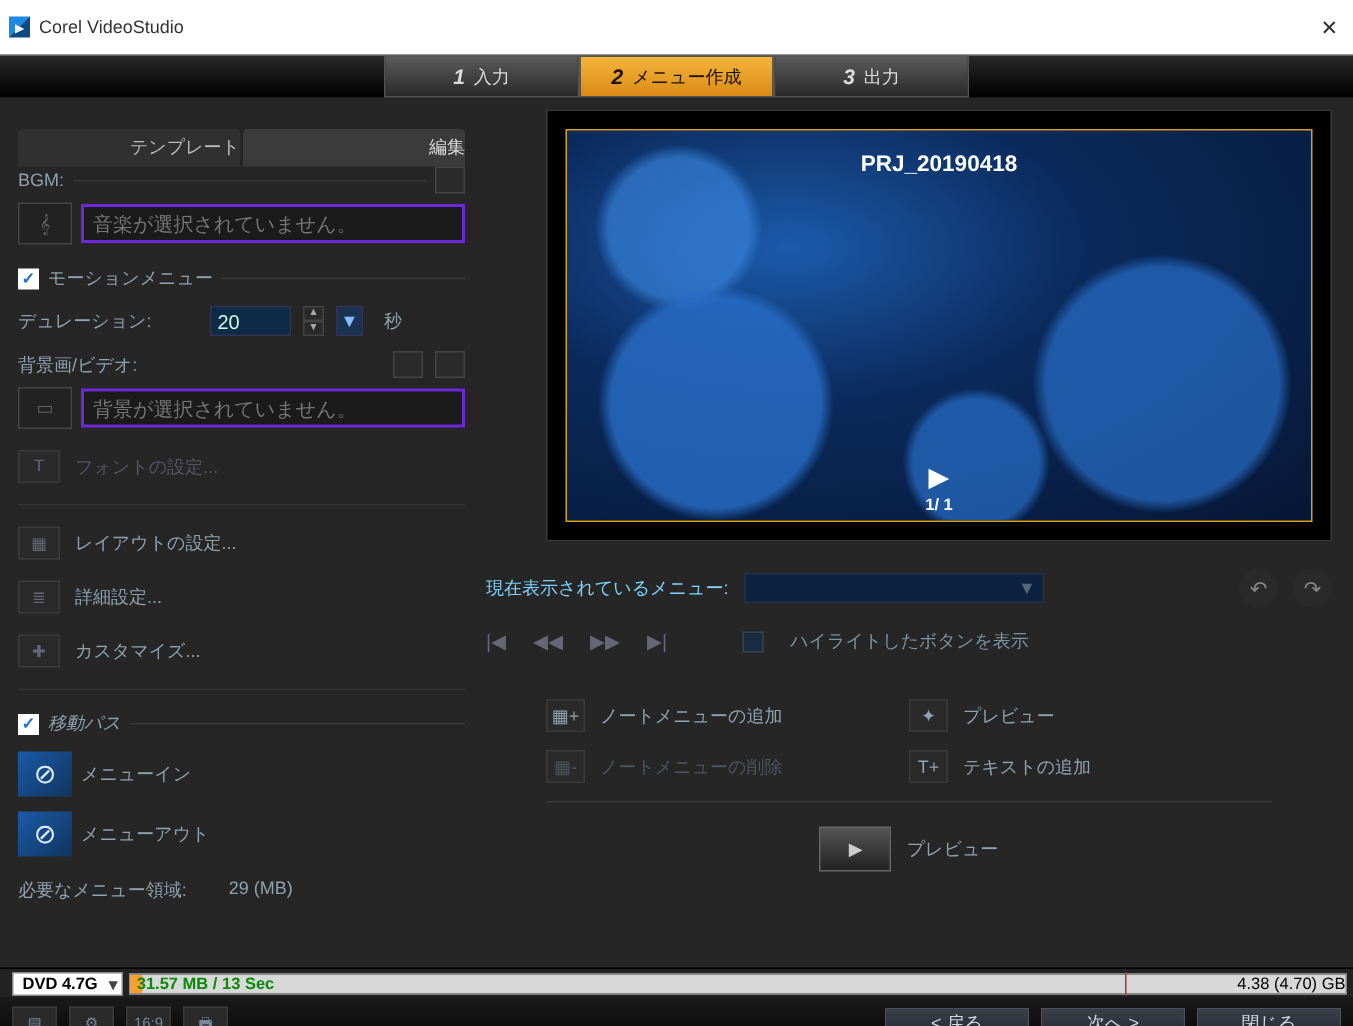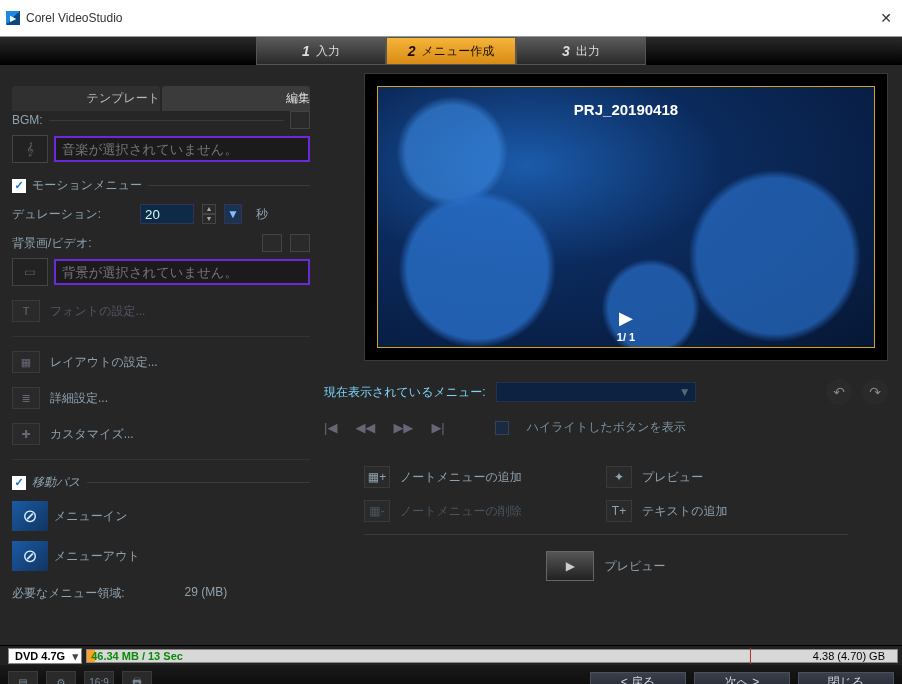--- a/index.html
+++ b/index.html
@@ -49,21 +49,21 @@
 .spin-btns { display:flex; flex-direction:column;}
 .spin-b{width:14px;height:10px;background:#2a2a2a;border:1px solid #444;font-size:7px;line-height:7px;text-align:center;cursor:pointer;}
 .dd-b{width:18px;height:20px;background:#1a3350;border:1px solid #335;display:flex;align-items:center;justify-content:center;color:#8bf;cursor:pointer;}
 
 .menu-item { display:flex; align-items:center; gap:10px; margin-top:14px; cursor:pointer; color:#8fa2af;}
 .menu-item.disabled { color:#556; }
 .menu-item .mi-icon { width:28px; height:22px; background:#2a2a2a; border:1px solid #3a3a3a; display:flex;align-items:center;justify-content:center;font-size:11px;color:#667;}
 
 .nosym { width:36px; height:30px; background:linear-gradient(135deg,#1b5aa6,#103560); display:flex;align-items:center;justify-content:center;color:#dbefff;font-size:18px;cursor:pointer;}
 
-.req-row { display:flex; gap:60px; margin-top:14px; color:#8fa2af;}
+.req-row { display:flex; gap:28px; margin-top:14px; color:#8fa2af;}
 
 
 .preview-box { height: 288px; background:#000; border:1px solid #3a3a3a; position:relative;margin-left:40px;}
 .menu-canvas { position:absolute; inset:12px; border:1px solid #d8a020; background:radial-gradient(ellipse at 30% 30%, #1b5bab 0%, #0b2a5c 40%, #061735 100%); overflow:hidden;}
 .menu-canvas::before{content:"";position:absolute;inset:0;background:
  radial-gradient(circle at 20% 70%, rgba(40,110,200,.8) 0 16%, transparent 18%),
  radial-gradient(circle at 55% 85%, rgba(40,110,200,.7) 0 12%, transparent 14%),
  radial-gradient(circle at 80% 65%, rgba(40,110,200,.7) 0 18%, transparent 20%),
  radial-gradient(circle at 15% 25%, rgba(60,140,230,.6) 0 10%, transparent 12%);}
 .menu-title { position:absolute; top:14px; left:0; right:0; text-align:center; color:#fff; font-weight:bold; font-size:15px;}
@@ -97,21 +97,21 @@
 .preview-action .pv-icon{width:48px;height:30px;background:linear-gradient(#555,#222);border:1px solid #666;display:flex;align-items:center;justify-content:center;color:#ccc;}
 
 
 .capacity-row { height:20px; background:#222; display:flex; align-items:center; font-size:11px; border-top:1px solid #000;}
 .disc-select{background:#fff;color:#000;font-weight:bold;padding:1px 16px 1px 6px;border:1px solid #888;margin-left:8px;cursor:pointer;position:relative;}
 .disc-select::after{content:"▾";position:absolute;right:3px;color:#444;}
 .cap-track{flex:1;height:14px;background:#d8d8d8;margin:0 4px;position:relative;border:1px solid #888;}
 .cap-fill{position:absolute;left:0;top:0;bottom:0;width:1%;background:#ff9f2c;}
 .cap-label-l{position:absolute;left:4px;top:0;color:#0a8a0a;font-weight:bold;}
 .cap-tick{position:absolute;right:18%;top:-2px;bottom:-2px;width:1px;background:#a33;}
-.cap-label-r{position:absolute;right:12px;top:0;color:#000;}
+.cap-label-r{position:absolute;right:0;top:0;color:#000;}
 
 
 .bottom-bar { height:34px; background:linear-gradient(#1a1a1a,#050505); display:flex; align-items:center; padding:0 8px; gap:8px;}
 .bb-icon{width:30px;height:22px;background:#2a2a2a;border:1px solid #3a3a3a;display:flex;align-items:center;justify-content:center;color:#789;cursor:pointer;font-size:10px;}
 .bb-spacer{flex:1;}
 .bb-btn{width:96px;height:20px;background:linear-gradient(#3a3f4a,#242832);border:1px solid #4a5060;color:#d0d7e0;display:flex;align-items:center;justify-content:center;cursor:pointer;font-size:12px;}
 </style>
 </head>
 <body>
 
@@ -272,21 +272,21 @@
         <span class="action">プレビュー</span>
       </div>
     </div>
   </div>
 </div>
 
 <div class="capacity-row">
   <div class="disc-select">DVD 4.7G</div>
   <div class="cap-track">
     <div class="cap-fill"></div>
-    <div class="cap-label-l">46.34 MB / 13 Sec</div>
+    <div class="cap-label-l">31.57 MB / 13 Sec</div>
     <div class="cap-tick"></div>
     <div class="cap-label-r">4.38 (4.70) GB</div>
   </div>
 </div>
 
 <div class="bottom-bar">
   <div class="bb-icon">▤</div>
   <div class="bb-icon">⚙</div>
   <div class="bb-icon">16:9</div>
   <div class="bb-icon">🖶</div>

